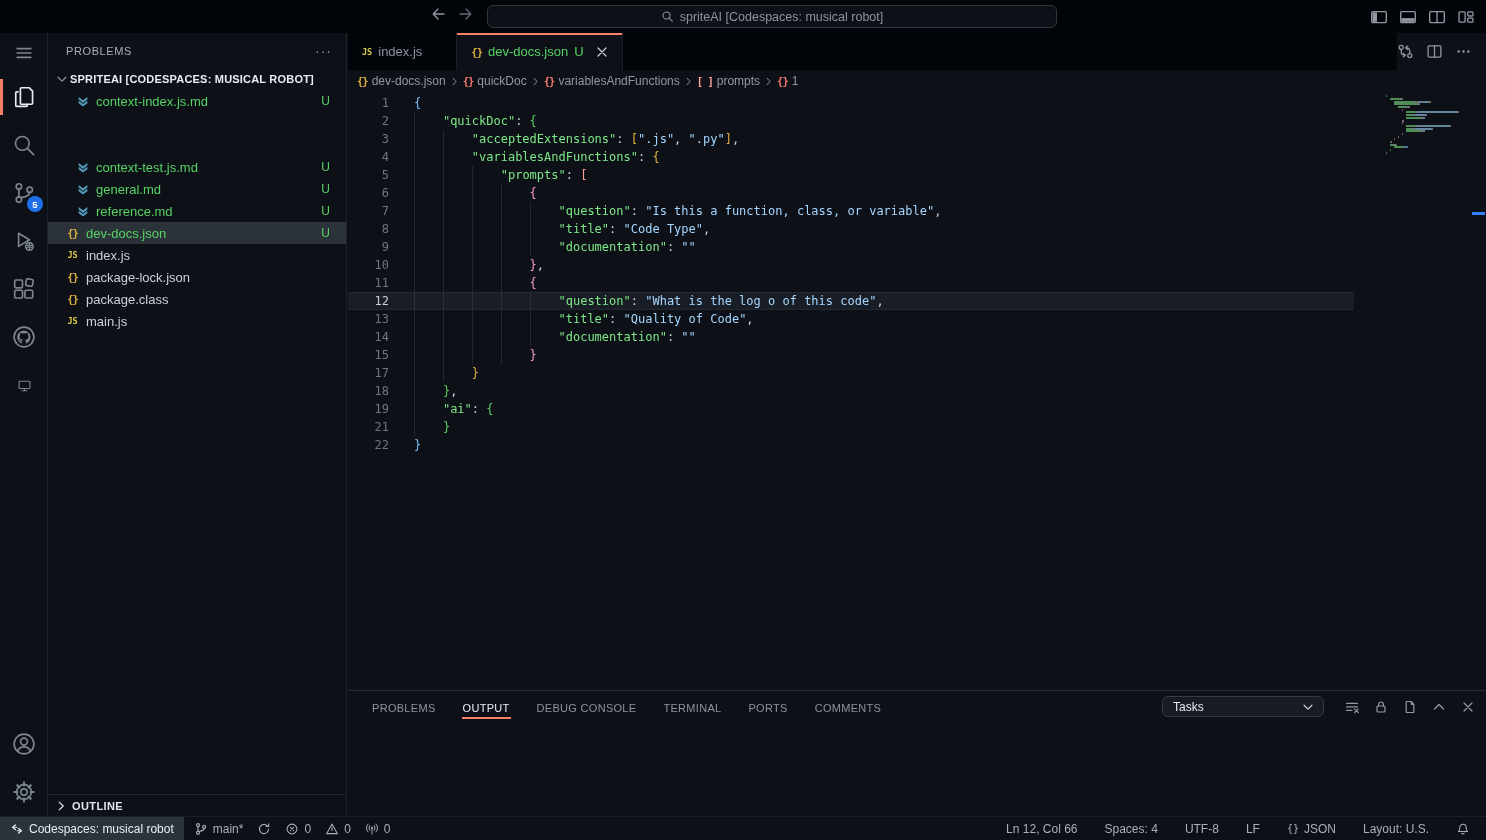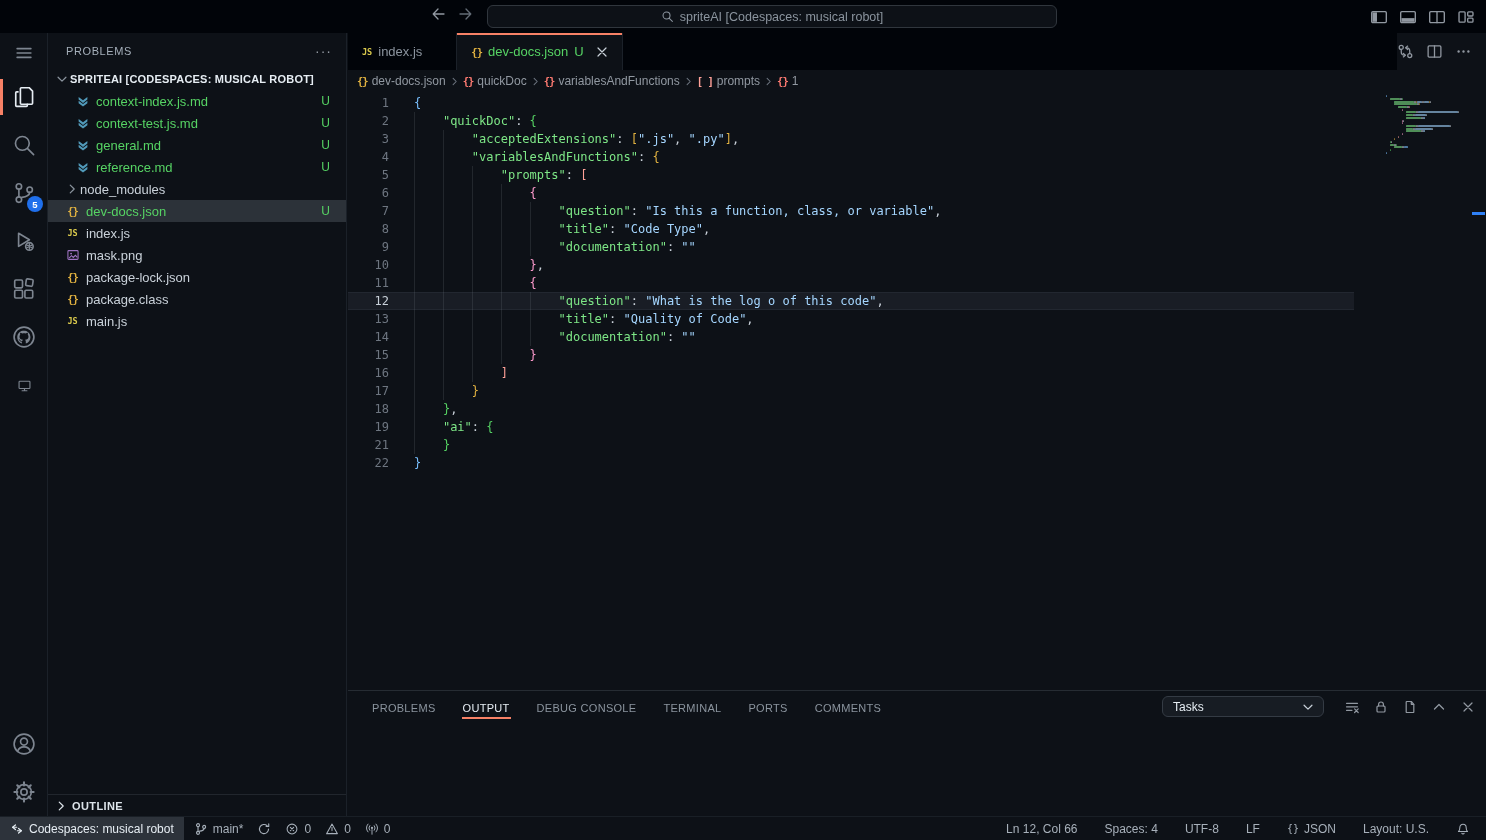--- a/index.html
+++ b/index.html
@@ -283,21 +283,21 @@
             <span class="txt-icon">
               <svg viewBox="0 0 16 16" width="14" height="14">
                 <path fill="#519aba" d="M3 3.4l5 3.8 5-3.8v3l-5 3.8-5-3.8z"></path>
                 <path fill="#519aba" d="M3 7.6l5 3.8 5-3.8v3L8 14.4 3 10.6z"></path>
               </svg>
             </span>
           </span>
           <span class="lbl" style="color: rgb(86, 211, 100);">context-index.js.md</span>
           <span class="badge" style="color: rgb(86, 211, 100);">U</span>
         </div>
-        <div class="tree-row" style="padding-left: 26px;">
+        <div class="tree-row" style="padding-left: 26px; margin-top: 44px;">
           <span class="ficon">
             <span class="txt-icon">
               <svg viewBox="0 0 16 16" width="14" height="14">
                 <path fill="#519aba" d="M3 3.4l5 3.8 5-3.8v3l-5 3.8-5-3.8z"></path>
                 <path fill="#519aba" d="M3 7.6l5 3.8 5-3.8v3L8 14.4 3 10.6z"></path>
               </svg>
             </span>
           </span>
           <span class="lbl" style="color: rgb(86, 211, 100);">context-test.js.md</span>
           <span class="badge" style="color: rgb(86, 211, 100);">U</span>
@@ -319,52 +319,32 @@
             <span class="txt-icon">
               <svg viewBox="0 0 16 16" width="14" height="14">
                 <path fill="#519aba" d="M3 3.4l5 3.8 5-3.8v3l-5 3.8-5-3.8z"></path>
                 <path fill="#519aba" d="M3 7.6l5 3.8 5-3.8v3L8 14.4 3 10.6z"></path>
               </svg>
             </span>
           </span>
           <span class="lbl" style="color: rgb(86, 211, 100);">reference.md</span>
           <span class="badge" style="color: rgb(86, 211, 100);">U</span>
         </div>
-        <div class="tree-row" style="padding-left: 16px;">
-          <span class="chev">
-            <svg viewBox="0 0 16 16" width="14" height="14" fill="none" stroke="currentColor" stroke-width="1.4" stroke-linecap="round" stroke-linejoin="round">
-              <path d="M6 3.5 10.5 8 6 12.5"></path>
-            </svg>
-          </span>
-          <span class="lbl">node_modules</span>
-        </div>
         <div class="tree-row selected" style="padding-left: 16px;">
           <span class="ficon">
             <span class="txt-icon" style="font-size: 10.5px; letter-spacing: -1px; color: rgb(227, 179, 65);">{}</span>
           </span>
           <span class="lbl" style="color: rgb(86, 211, 100);">dev-docs.json</span>
           <span class="badge" style="color: rgb(86, 211, 100);">U</span>
         </div>
         <div class="tree-row" style="padding-left: 16px;">
           <span class="ficon">
             <span class="txt-icon" style="font-size: 8.5px; color: rgb(216, 200, 76);">JS</span>
           </span>
           <span class="lbl">index.js</span>
-        </div>
-        <div class="tree-row" style="padding-left: 16px;">
-          <span class="ficon">
-            <span class="txt-icon">
-              <svg viewBox="0 0 16 16" width="14" height="14" fill="none" stroke="#a074c4" stroke-width="1.2">
-                <rect x="2.2" y="3" width="11.6" height="10" rx="1"></rect>
-                <circle cx="5.8" cy="6.4" r="1.1" fill="#a074c4" stroke="none"></circle>
-                <path d="M3.5 11.6l2.8-2.8 2 2 2.4-2.4 2.3 2.3"></path>
-              </svg>
-            </span>
-          </span>
-          <span class="lbl">mask.png</span>
         </div>
         <div class="tree-row" style="padding-left: 16px;">
           <span class="ficon">
             <span class="txt-icon" style="font-size: 10.5px; letter-spacing: -1px; color: rgb(227, 179, 65);">{}</span>
           </span>
           <span class="lbl">package-lock.json</span>
         </div>
         <div class="tree-row" style="padding-left: 16px;">
           <span class="ficon">
             <span class="txt-icon" style="font-size: 10.5px; letter-spacing: -1px; color: rgb(227, 179, 65);">{}</span>
@@ -487,21 +467,20 @@
           <div class="cline"><span class="num">6</span><span class="body"><span class="guide" style="left: 25px;"></span><span class="guide" style="left: 53.9004px;"></span><span class="guide" style="left: 82.8008px;"></span><span class="guide" style="left: 111.701px;"></span><span><span>                </span><span style="color: rgb(255, 155, 206);">{</span></span></span></div>
           <div class="cline"><span class="num">7</span><span class="body"><span class="guide" style="left: 25px;"></span><span class="guide" style="left: 53.9004px;"></span><span class="guide" style="left: 82.8008px;"></span><span class="guide" style="left: 111.701px;"></span><span class="guide" style="left: 140.602px;"></span><span><span>                    </span><span style="color: rgb(126, 231, 135);">"question"</span><span style="color: rgb(201, 209, 217);">: </span><span style="color: rgb(165, 214, 255);">"Is this a function, class, or variable"</span><span style="color: rgb(201, 209, 217);">,</span></span></span></div>
           <div class="cline"><span class="num">8</span><span class="body"><span class="guide" style="left: 25px;"></span><span class="guide" style="left: 53.9004px;"></span><span class="guide" style="left: 82.8008px;"></span><span class="guide" style="left: 111.701px;"></span><span class="guide" style="left: 140.602px;"></span><span><span>                    </span><span style="color: rgb(126, 231, 135);">"title"</span><span style="color: rgb(201, 209, 217);">: </span><span style="color: rgb(165, 214, 255);">"Code Type"</span><span style="color: rgb(201, 209, 217);">,</span></span></span></div>
           <div class="cline"><span class="num">9</span><span class="body"><span class="guide" style="left: 25px;"></span><span class="guide" style="left: 53.9004px;"></span><span class="guide" style="left: 82.8008px;"></span><span class="guide" style="left: 111.701px;"></span><span class="guide" style="left: 140.602px;"></span><span><span>                    </span><span style="color: rgb(126, 231, 135);">"documentation"</span><span style="color: rgb(201, 209, 217);">: </span><span style="color: rgb(165, 214, 255);">""</span></span></span></div>
           <div class="cline"><span class="num">10</span><span class="body"><span class="guide" style="left: 25px;"></span><span class="guide" style="left: 53.9004px;"></span><span class="guide" style="left: 82.8008px;"></span><span class="guide" style="left: 111.701px;"></span><span><span>                </span><span style="color: rgb(255, 155, 206);">}</span><span style="color: rgb(201, 209, 217);">,</span></span></span></div>
           <div class="cline"><span class="num">11</span><span class="body"><span class="guide" style="left: 25px;"></span><span class="guide" style="left: 53.9004px;"></span><span class="guide" style="left: 82.8008px;"></span><span class="guide" style="left: 111.701px;"></span><span><span>                </span><span style="color: rgb(255, 155, 206);">{</span></span></span></div>
           <div class="cline current"><span class="num">12</span><span class="body"><span class="guide" style="left: 25px;"></span><span class="guide" style="left: 53.9004px;"></span><span class="guide" style="left: 82.8008px;"></span><span class="guide" style="left: 111.701px;"></span><span class="guide" style="left: 140.602px;"></span><span><span>                    </span><span style="color: rgb(126, 231, 135);">"question"</span><span style="color: rgb(201, 209, 217);">: </span><span style="color: rgb(165, 214, 255);">"What is the log o of this code"</span><span style="color: rgb(201, 209, 217);">,</span></span></span></div>
           <div class="cline"><span class="num">13</span><span class="body"><span class="guide" style="left: 25px;"></span><span class="guide" style="left: 53.9004px;"></span><span class="guide" style="left: 82.8008px;"></span><span class="guide" style="left: 111.701px;"></span><span class="guide" style="left: 140.602px;"></span><span><span>                    </span><span style="color: rgb(126, 231, 135);">"title"</span><span style="color: rgb(201, 209, 217);">: </span><span style="color: rgb(165, 214, 255);">"Quality of Code"</span><span style="color: rgb(201, 209, 217);">,</span></span></span></div>
           <div class="cline"><span class="num">14</span><span class="body"><span class="guide" style="left: 25px;"></span><span class="guide" style="left: 53.9004px;"></span><span class="guide" style="left: 82.8008px;"></span><span class="guide" style="left: 111.701px;"></span><span class="guide" style="left: 140.602px;"></span><span><span>                    </span><span style="color: rgb(126, 231, 135);">"documentation"</span><span style="color: rgb(201, 209, 217);">: </span><span style="color: rgb(165, 214, 255);">""</span></span></span></div>
           <div class="cline"><span class="num">15</span><span class="body"><span class="guide" style="left: 25px;"></span><span class="guide" style="left: 53.9004px;"></span><span class="guide" style="left: 82.8008px;"></span><span class="guide" style="left: 111.701px;"></span><span><span>                </span><span style="color: rgb(255, 155, 206);">}</span></span></span></div>
-          <div class="cline"><span class="num">16</span><span class="body"><span class="guide" style="left: 25px;"></span><span class="guide" style="left: 53.9004px;"></span><span class="guide" style="left: 82.8008px;"></span><span><span>            </span><span style="color: rgb(255, 161, 152);">]</span></span></span></div>
           <div class="cline"><span class="num">17</span><span class="body"><span class="guide" style="left: 25px;"></span><span class="guide" style="left: 53.9004px;"></span><span><span>        </span><span style="color: rgb(227, 179, 65);">}</span></span></span></div>
           <div class="cline"><span class="num">18</span><span class="body"><span class="guide" style="left: 25px;"></span><span><span>    </span><span style="color: rgb(86, 211, 100);">}</span><span style="color: rgb(201, 209, 217);">,</span></span></span></div>
           <div class="cline"><span class="num">19</span><span class="body"><span class="guide" style="left: 25px;"></span><span><span>    </span><span style="color: rgb(126, 231, 135);">"ai"</span><span style="color: rgb(201, 209, 217);">: </span><span style="color: rgb(86, 211, 100);">{</span></span></span></div>
           <div class="cline"><span class="num">21</span><span class="body"><span class="guide" style="left: 25px;"></span><span><span>    </span><span style="color: rgb(86, 211, 100);">}</span></span></span></div>
           <div class="cline"><span class="num">22</span><span class="body"><span><span></span><span style="color: rgb(121, 192, 255);">}</span></span></span></div>
         </div>
       <div class="minimap" id="minimap">
           <div class="mm-row">
             <span style="width: 0px; flex: 0 0 auto;"></span>
             <span class="mm-tok" style="width: 1px; background: rgb(121, 192, 255);"></span>

